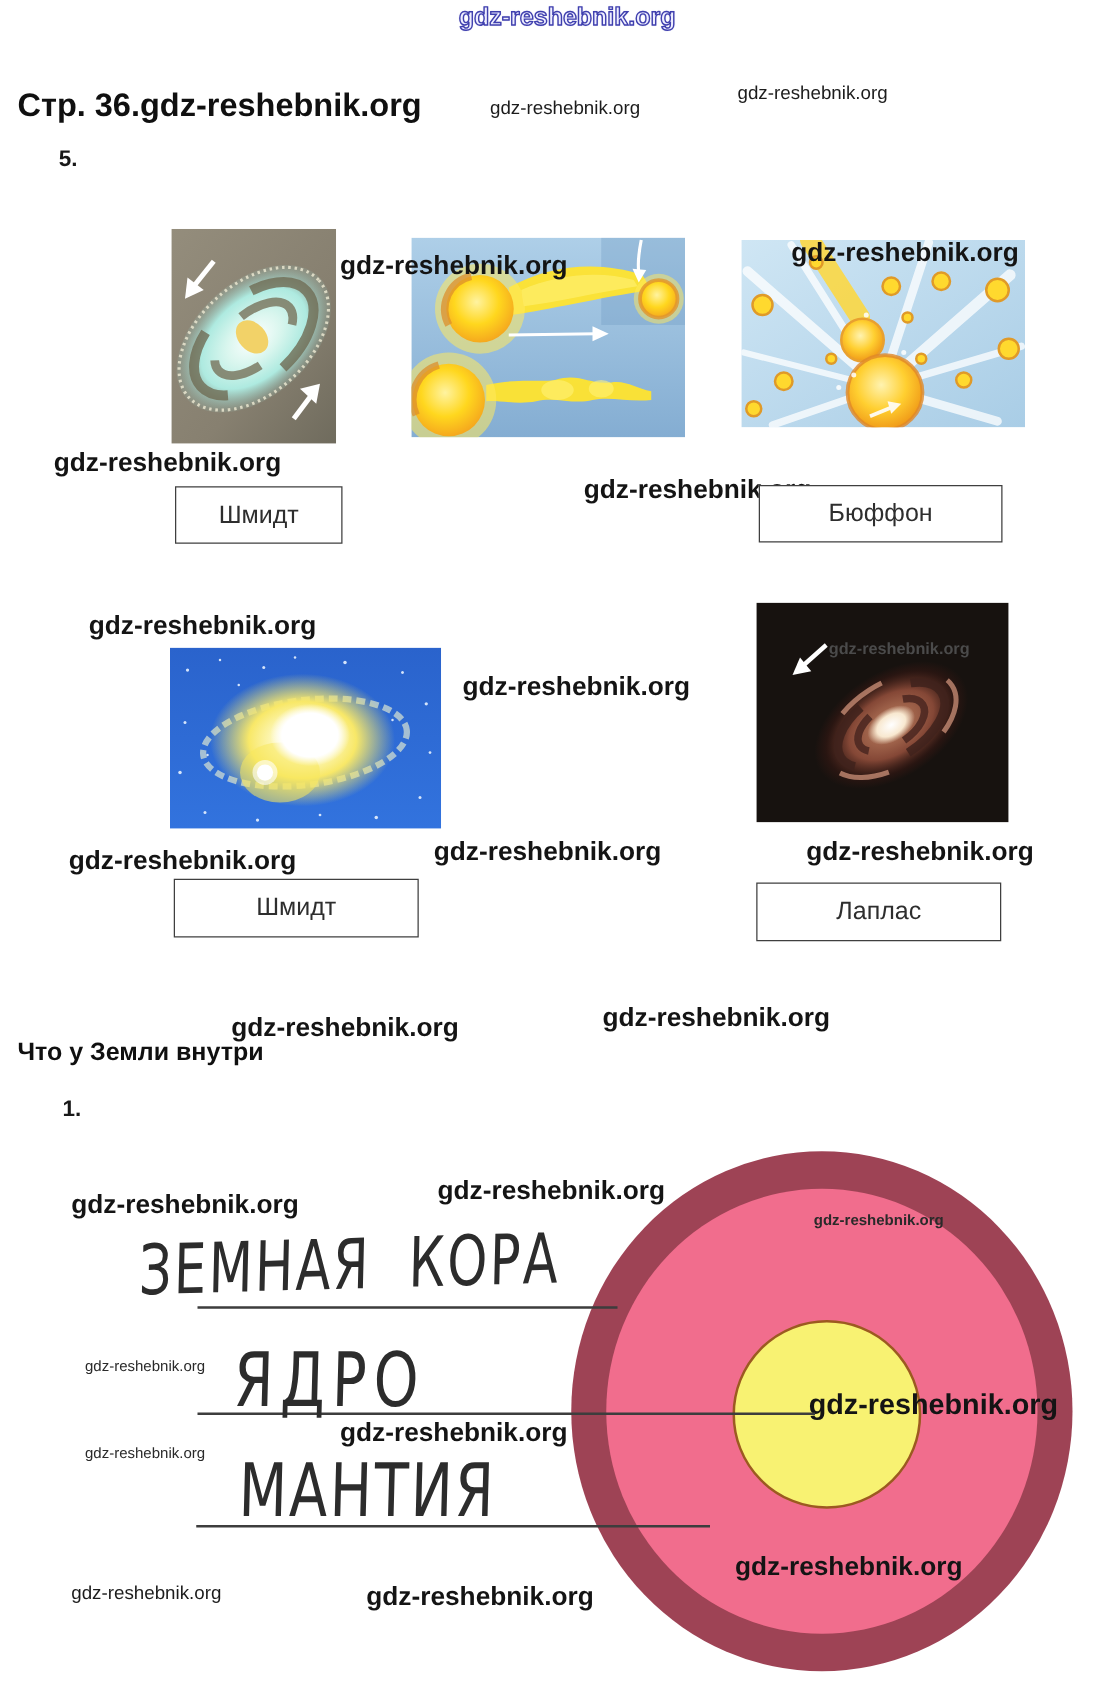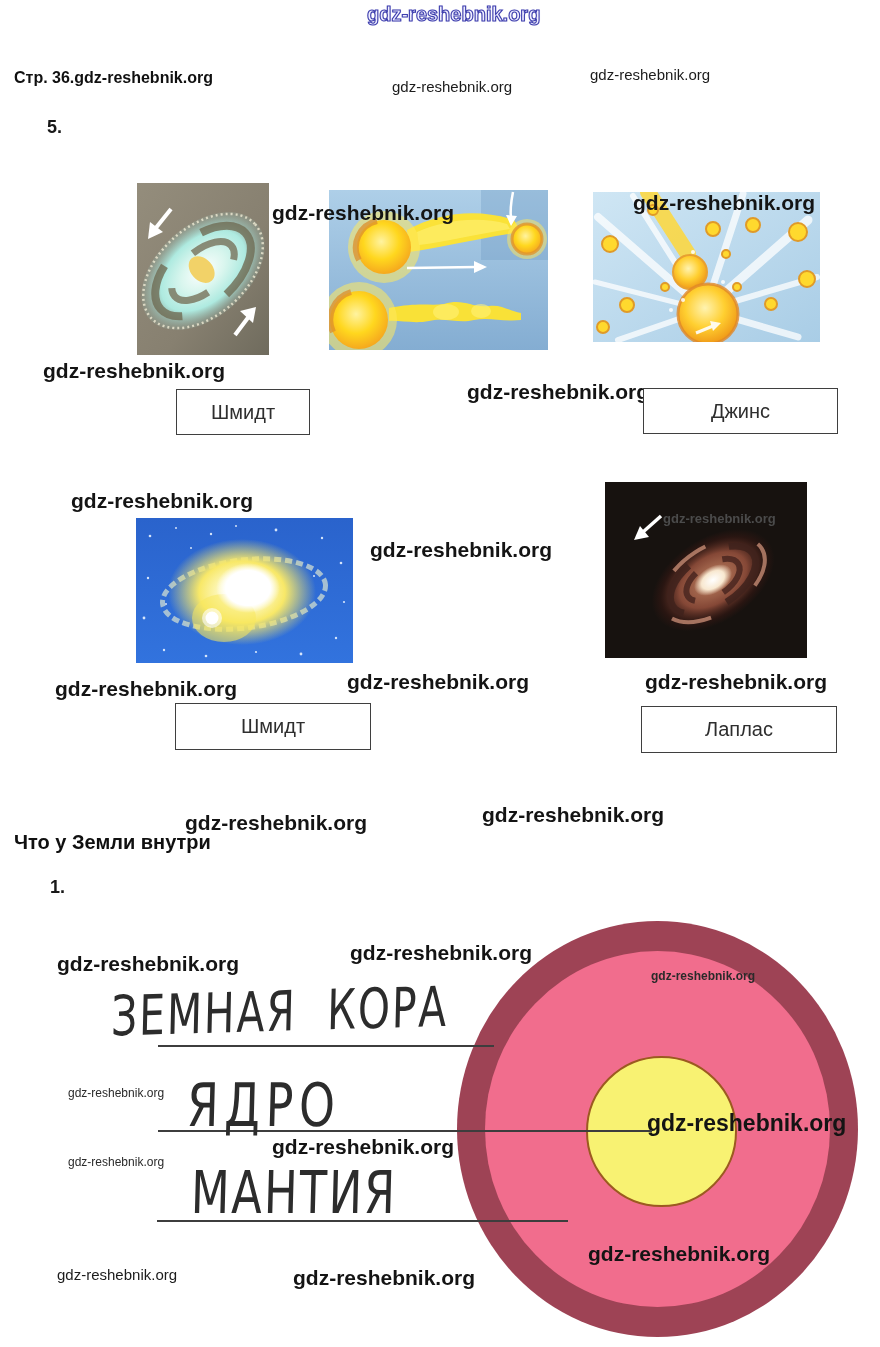--- a/index.html
+++ b/index.html
@@ -6,30 +6,30 @@
   .page{position:relative;width:880px;height:1347px;background:#fff;overflow:hidden;
         font-family:"Liberation Sans",sans-serif;color:#141414;text-decoration:underline;}
   
   .wm{position:absolute;white-space:nowrap;font-weight:700;font-size:21px;color:#141414;letter-spacing:0;}
   .wm-reg{position:absolute;white-space:nowrap;font-weight:400;font-size:15px;color:#1c1c1c;}
   .wm-sm{position:absolute;white-space:nowrap;font-weight:600;font-size:12px;color:#2a2a2a;}
   .wm-med{position:absolute;white-space:nowrap;font-weight:600;font-size:15px;color:#1c1c1c;}
   .wm-dark{position:absolute;white-space:nowrap;font-weight:600;font-size:13px;color:#4b4b4b;}
   .wm-outline{position:absolute;white-space:nowrap;font-weight:700;font-size:20px;color:#eef;
               -webkit-text-stroke:1.1px #3f3fae;text-shadow:0 0 1px #3f3fae;}
-  .page-heading{position:absolute;left:14px;top:69px;font-size:16px;font-weight:700;color:#101010;white-space:nowrap;}
+  .page-heading{position:absolute;left:14px;top:69px;font-size:26px;font-weight:700;color:#101010;white-space:nowrap;}
   .tasknum{position:absolute;font-size:18px;font-weight:600;color:#181818;}
   .section-heading{position:absolute;left:14px;top:831px;font-size:20px;font-weight:700;color:#101010;}
   
   .img-frame{position:absolute;overflow:hidden;}
   .img-frame svg{display:block;}
   
   .theory-box{position:absolute;background:#fff;border:1px solid #3f3f3f;
               display:flex;align-items:center;justify-content:center;
-              font-size:20px;font-weight:400;color:#2e2e2e;margin-left:36px;}
+              font-size:20px;font-weight:400;color:#2e2e2e;}
   
   .circle{position:absolute;border-radius:50%;}
   .earth-core{border:2px solid #9c5a20;box-sizing:border-box;}
   .ans-line{position:absolute;height:0;border-top:2px solid #3d3d3d;}
   .handwrite{position:absolute;font-family:"DejaVu Sans",sans-serif;color:#2c2c2c;
              transform-origin:left top;white-space:nowrap;}
   .hw1{left:112px;top:984px;font-size:42px;letter-spacing:2px;word-spacing:16px;
        transform:scale(0.97,1.32) rotate(-1.2deg) skewX(-3deg);}
   .hw2{left:188px;top:1070px;font-size:48px;letter-spacing:6px;
        transform:scale(0.95,1.25) skewX(-2deg);}
@@ -183,21 +183,21 @@
 
   <div class="wm" style="left:272px;top:201px;">gdz-reshebnik.org</div>
   <div class="wm" style="left:633px;top:191px;">gdz-reshebnik.org</div>
   <div class="wm" style="left:43px;top:359px;">gdz-reshebnik.org</div>
   <div class="wm" style="left:467px;top:380px;">gdz-reshebnik.org</div>
 
   <div class="theory-box" style="left:140px;top:389px;width:132px;height:44px;">
       <span>Шмидт</span>
     </div>
   <div class="theory-box" style="left:607px;top:388px;width:193px;height:44px;">
-      <span>Джинс</span>
+      <span>Бюффон</span>
     </div>
 
   <div class="wm" style="left:71px;top:489px;">gdz-reshebnik.org</div>
 
   <div class="img-frame" style="left:136px;top:518px;width:217px;height:145px;">
     <svg width="217" height="145" viewBox="0 0 217 145">
       <defs>
         <linearGradient id="kbg" x1="0" y1="0" x2="0" y2="1">
           <stop offset="0" stop-color="#2a63cc"></stop>
             <stop offset="1" stop-color="#3273de"></stop>

